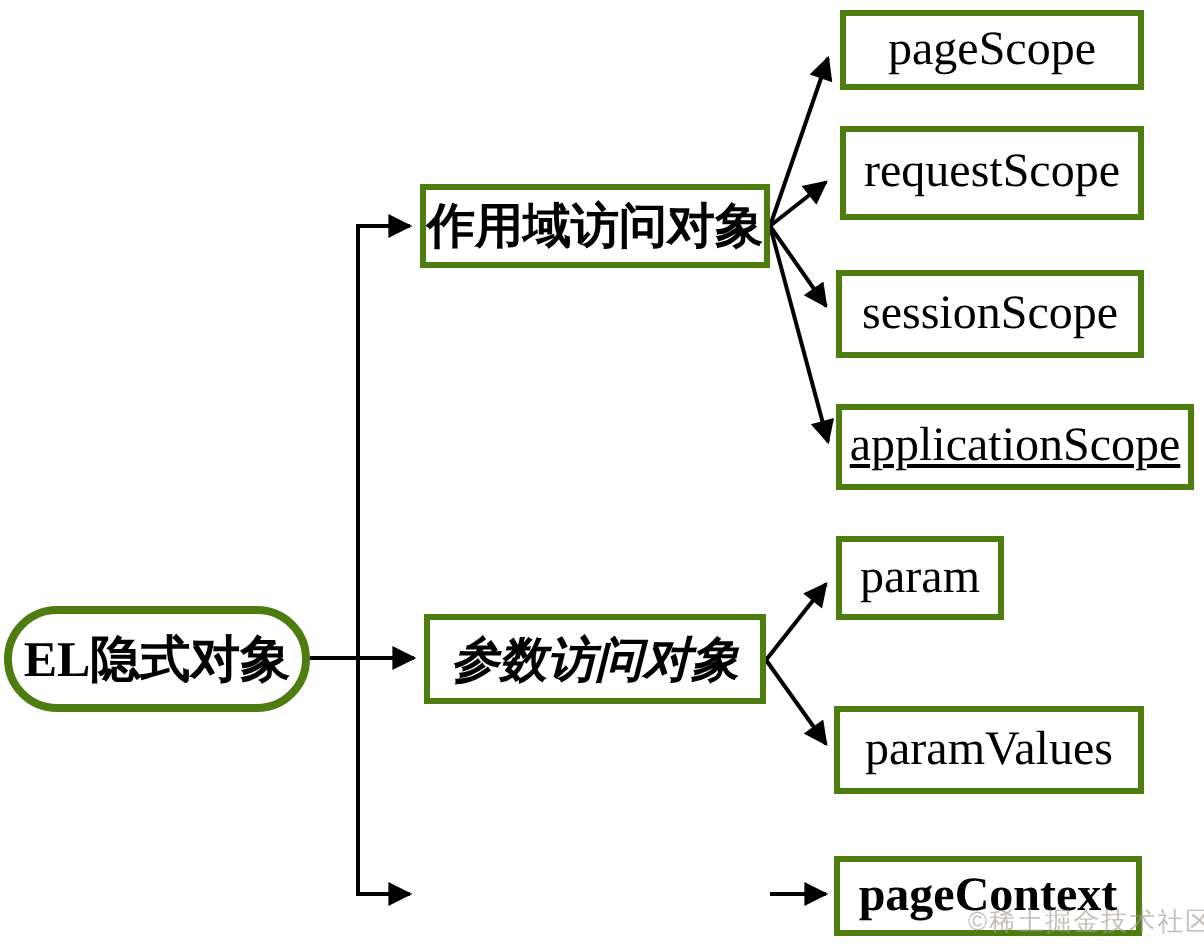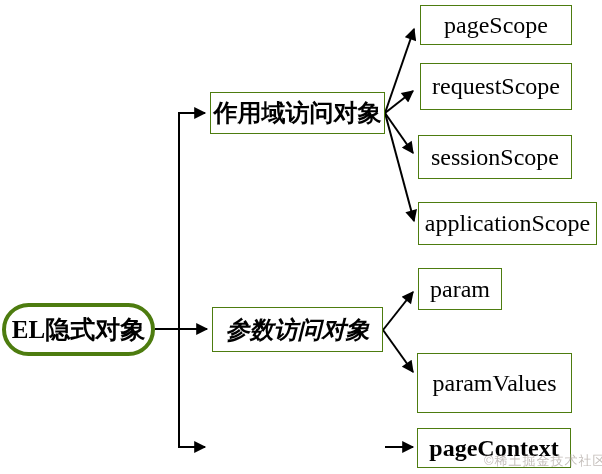--- a/index.html
+++ b/index.html
@@ -19,21 +19,21 @@
     position: absolute;
     left: 0;
     top: 0;
     width: 602px;
     height: 474px;
     z-index: 1;
   }
   .node {
     position: absolute;
     box-sizing: border-box;
-    border: 1px solid #4d7c0f;
+    border: 3px solid #4d7c0f;
     background: #ffffff;
     display: flex;
     align-items: center;
     justify-content: center;
     z-index: 2;
     color: #000000;
     white-space: nowrap;
   }
   .cn {
     font-weight: bold;
@@ -56,23 +56,23 @@
     font-size: 25px;
   }
   
   #branch-scope   { left: 210px; top: 92px;  width: 175px; height: 42px; }
   #branch-param   { left: 212px; top: 307px; width: 171px; height: 45px; font-style: italic; }
   #branch-jsp     { left: 210px; top: 425px; width: 175px; height: 43px; }
   
   #leaf-pagescope        { left: 420px; top: 5px;   width: 152px; height: 40px; }
   #leaf-requestscope     { left: 420px; top: 63px;  width: 152px; height: 47px; }
   #leaf-sessionscope     { left: 418px; top: 135px; width: 154px; height: 44px; }
-  #leaf-applicationscope { left: 418px; top: 202px; width: 179px; height: 43px; }
+  #leaf-applicationscope { left: 418px; top: 202px; width: 179px; height: 43px; text-decoration: underline; }
   #leaf-param            { left: 418px; top: 268px; width: 84px;  height: 42px; }
-  #leaf-paramvalues      { left: 417px; top: 353px; width: 155px; height: 60px; }
+  #leaf-paramvalues      { left: 417px; top: 353px; width: 155px; height: 44px; }
   #leaf-pagecontext      { left: 417px; top: 428px; width: 154px; height: 40px; font-weight: bold; }
   #watermark {
     position: absolute;
     left: 484px;
     top: 452px;
     z-index: 5;
     font-size: 13px;
     color: #a59c96;
     opacity: 0.65;
     letter-spacing: 1px;

